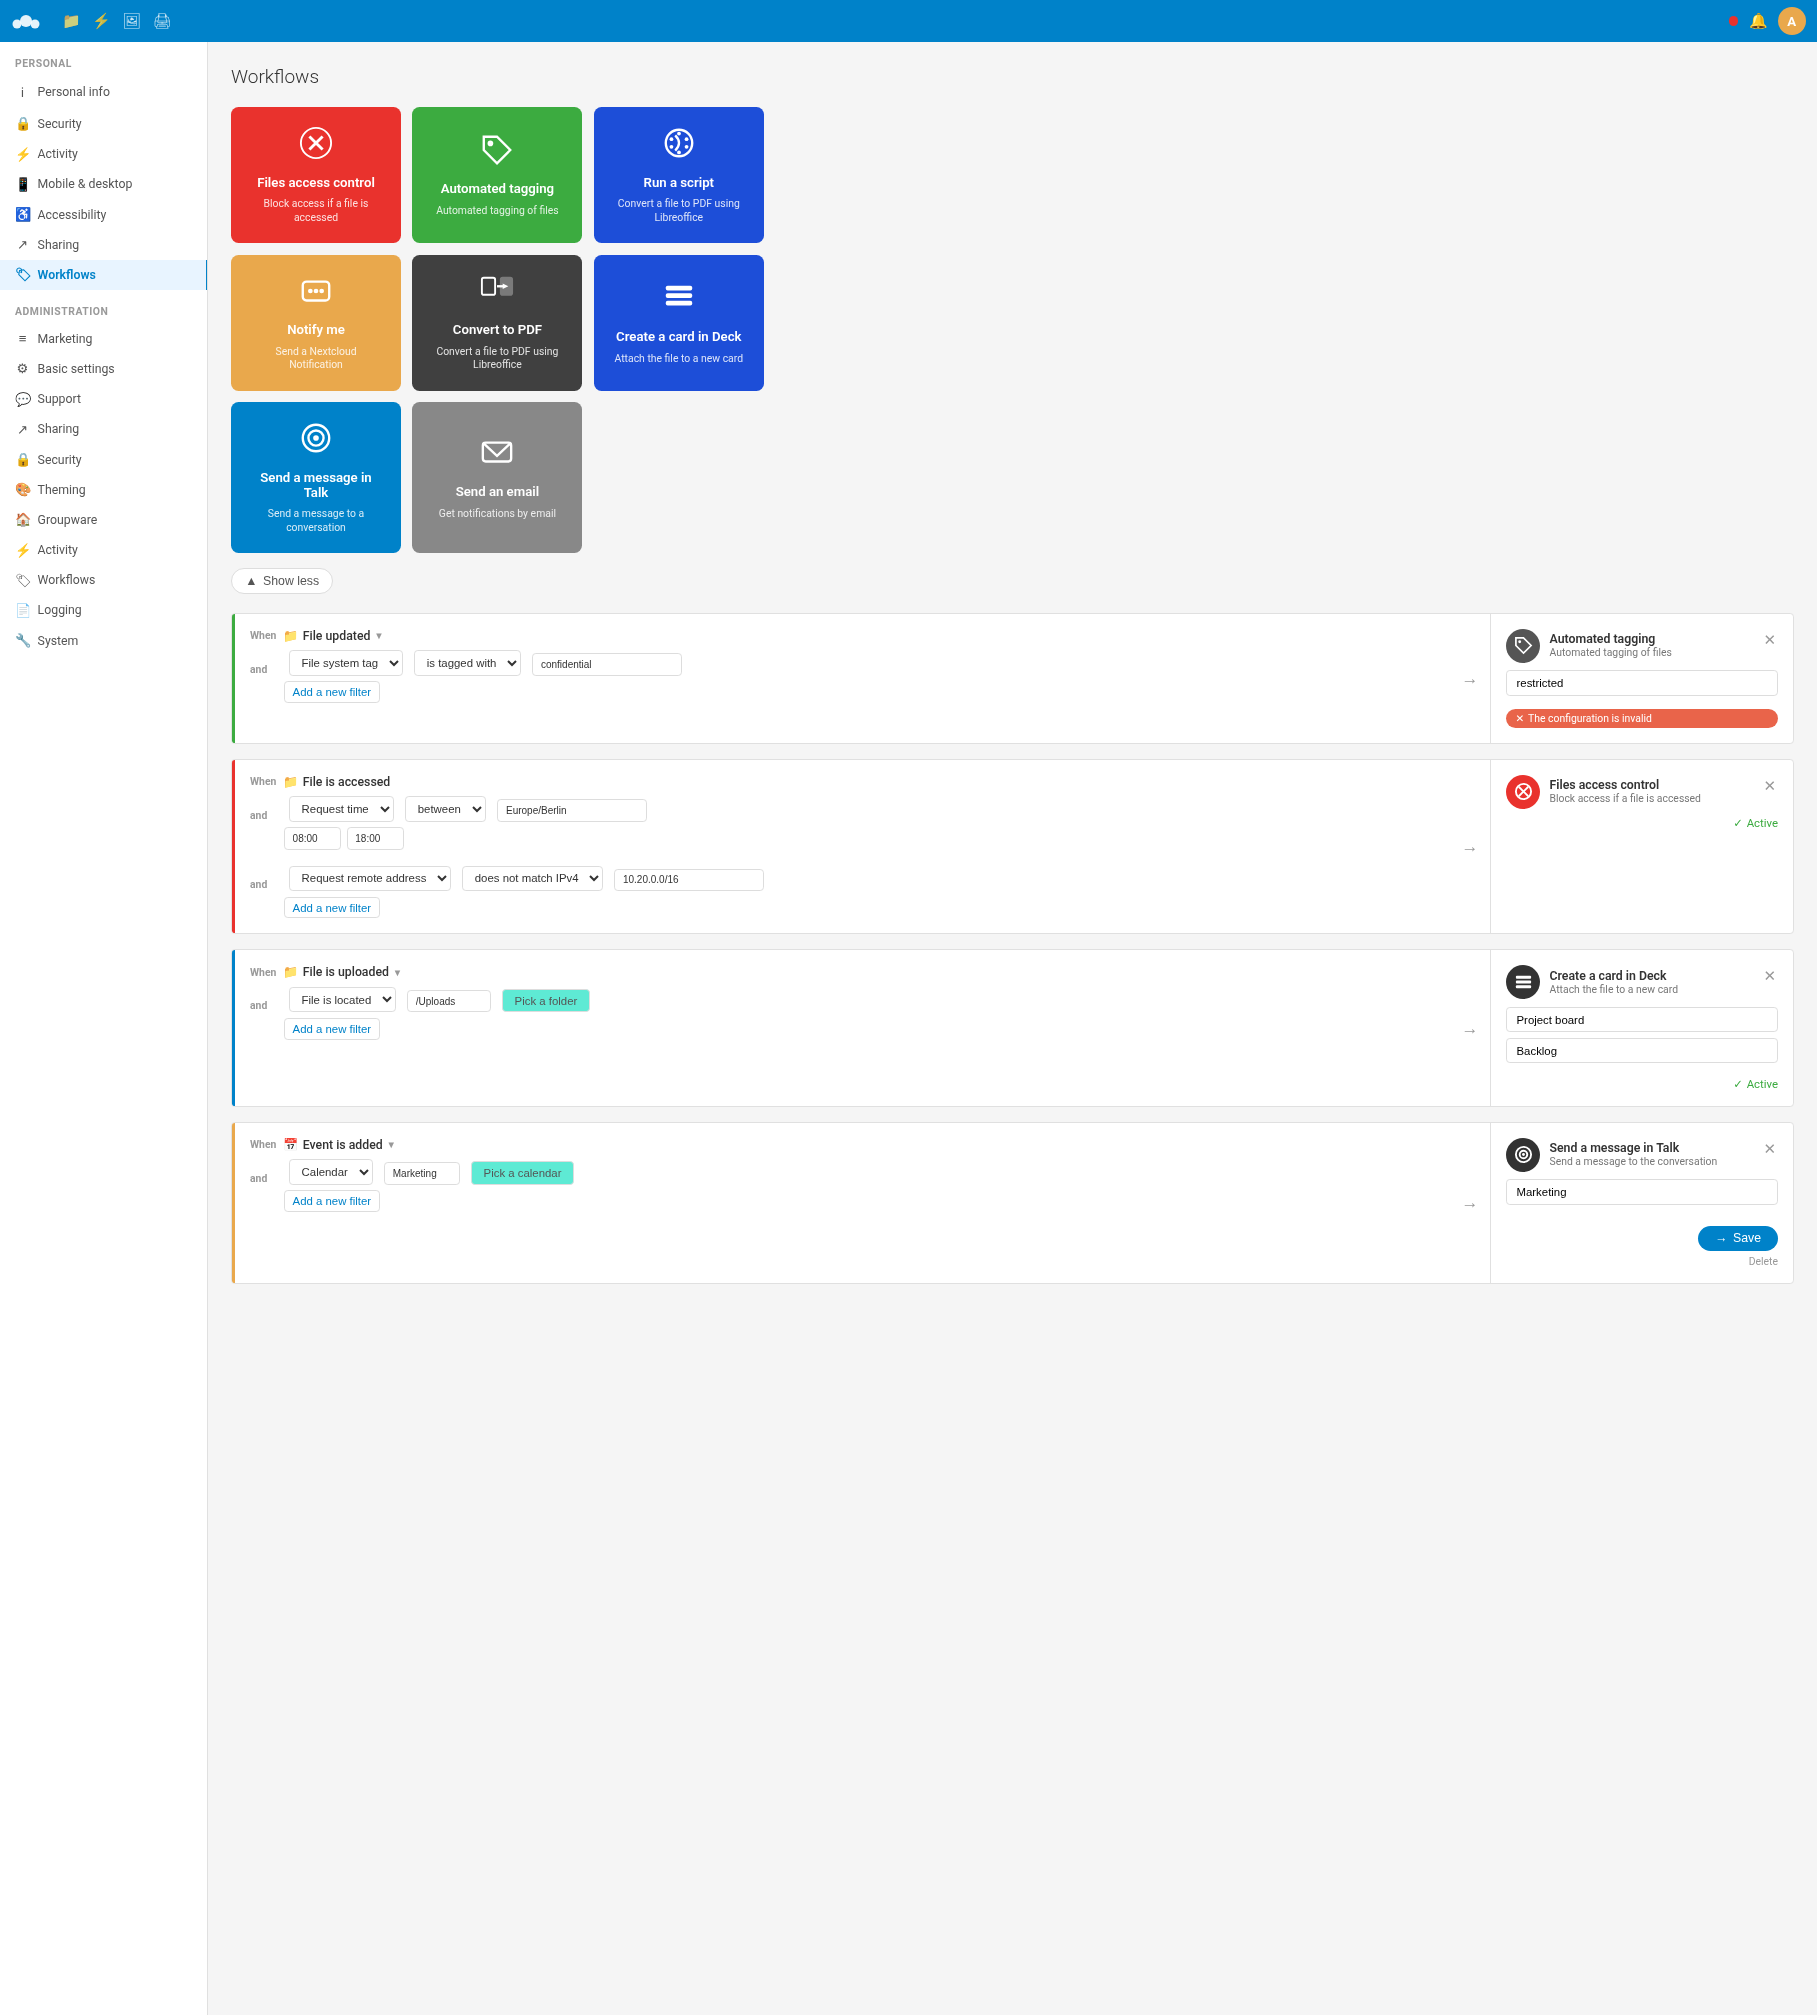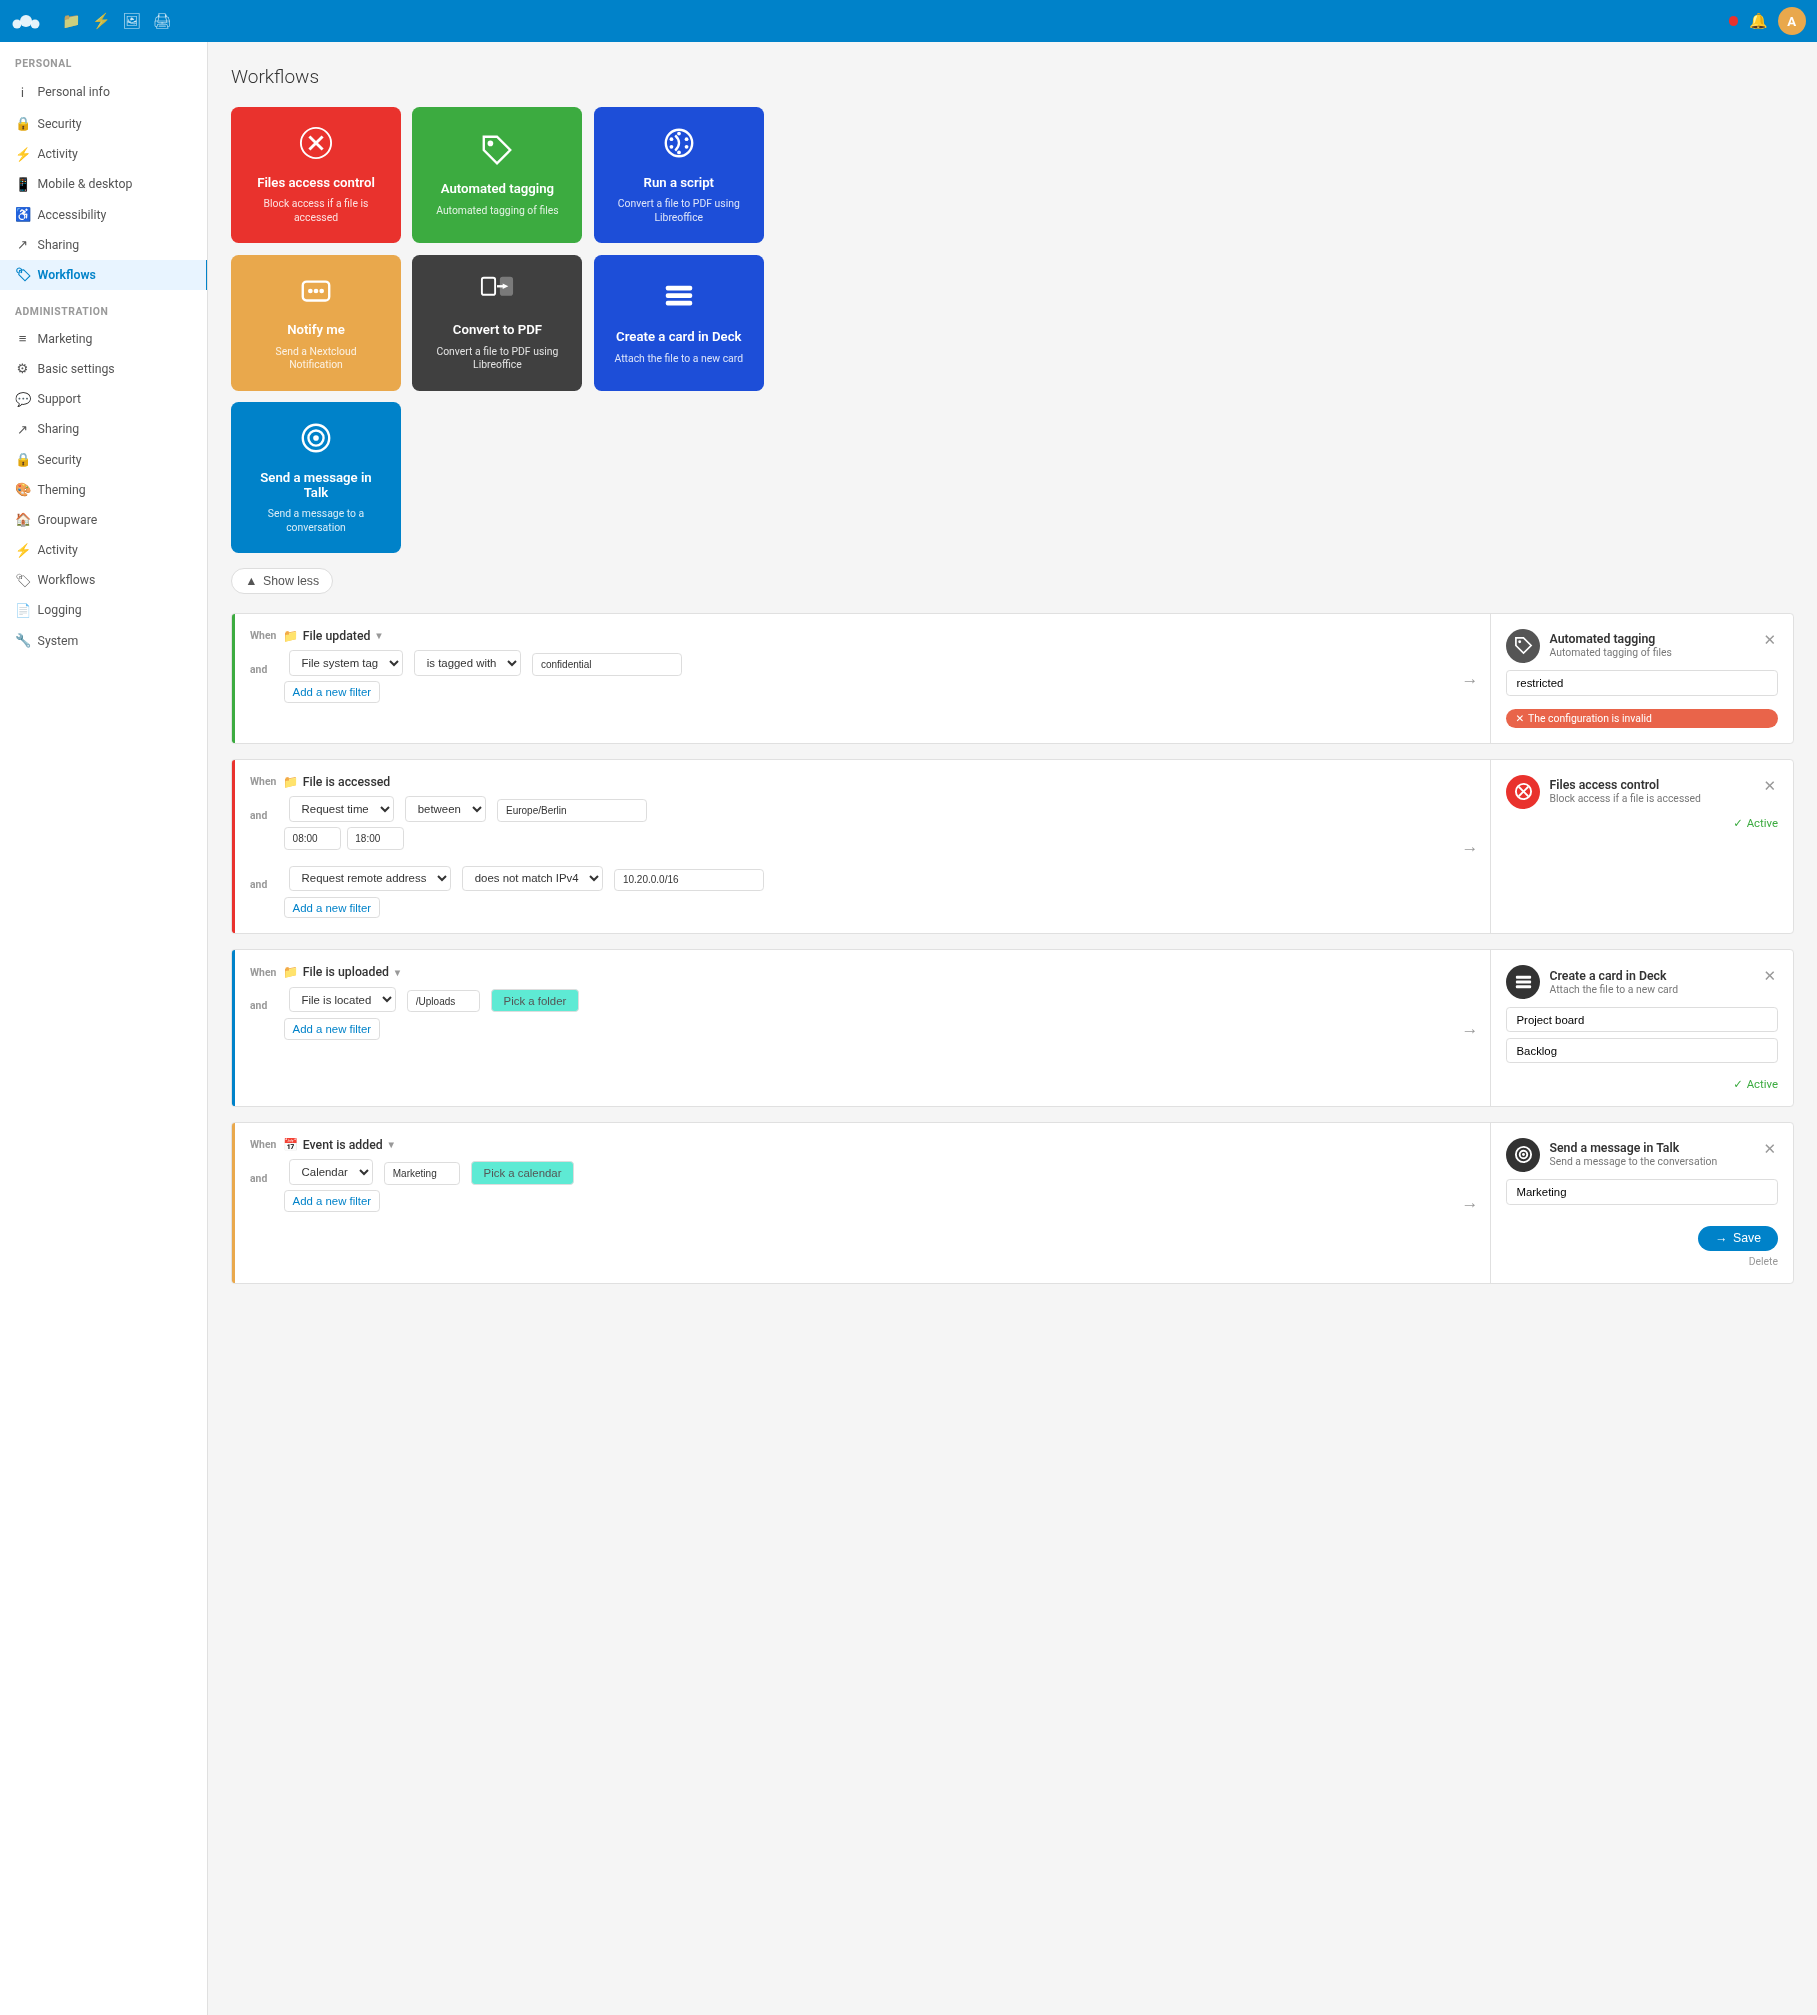--- a/index.html
+++ b/index.html
@@ -283,20 +283,30 @@
           <svg width="34" height="34" viewBox="0 0 36 36" fill="white">
             <circle cx="18" cy="18" r="14" fill="none" stroke="white" stroke-width="2.5"></circle>
             <circle cx="18" cy="18" r="8" fill="none" stroke="white" stroke-width="2.5"></circle>
             <circle cx="18" cy="18" r="3" fill="white"></circle>
           </svg>
         </div>
         <div class="card-title">Send a message in Talk</div>
         <div class="card-desc">Send a message to a conversation</div>
       </div>
 
+      <div class="workflow-card card-gray">
+        <div class="card-icon">
+          <svg width="34" height="34" viewBox="0 0 36 36" fill="white">
+            <rect x="3" y="8" width="30" height="20" rx="3" fill="none" stroke="white" stroke-width="2.5"></rect>
+            <polyline points="3,8 18,22 33,8" fill="none" stroke="white" stroke-width="2.5"></polyline>
+          </svg>
+        </div>
+        <div class="card-title">Send an email</div>
+        <div class="card-desc">Get notifications by email</div>
+      </div>
     </div>
 
     <button class="show-less-btn">
       <span>▲</span>
       <span>Show less</span>
     </button>
 
     <div class="workflow-row">
       <div class="workflow-row-left green-border">
         <div class="when-row">
@@ -416,21 +426,21 @@
             <span>📁</span>
             <span>File is uploaded</span>
             <span class="dropdown-arrow">▼</span>
           </div>
         </div>
         <div class="filter-row">
           <span class="row-label">and</span>
           <select class="filter-select">
             <option>File is located</option>
           </select>
-          <input class="filter-input" value="/Uploads" style="width: 73px;">
+          <input class="filter-input" value="/Uploads" style="width: 84px;">
           <button class="pick-btn">Pick a folder</button>
         </div>
         <div style="margin-left:34px;">
           <button class="add-filter-link">Add a new filter</button>
         </div>
       </div>
       <div class="workflow-arrow">→</div>
       <div class="workflow-row-right">
         <div class="right-header">
           <div class="right-icon-title">

